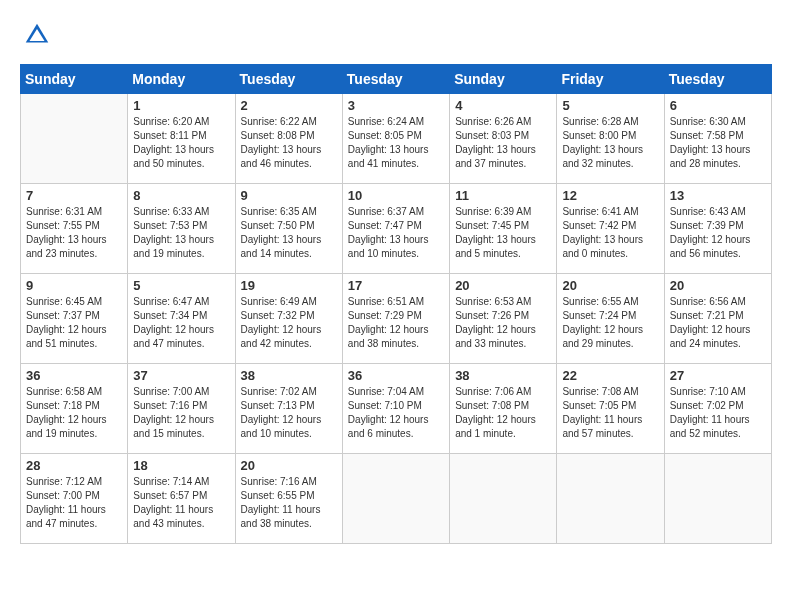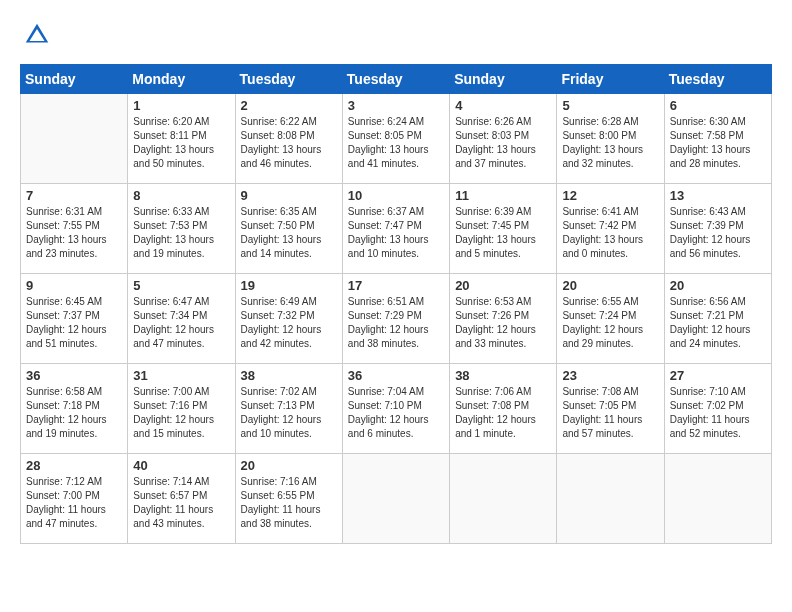--- a/index.html
+++ b/index.html
@@ -209,51 +209,51 @@
           <span class="day-number">20</span>
           <div class="day-info">Sunrise: 6:56 AM<br>Sunset: 7:21 PM<br>Daylight: 12 hours<br>and 24 minutes.</div>
         </td>
       </tr>
       <tr class="week-row">
         <td>
           <span class="day-number">36</span>
           <div class="day-info">Sunrise: 6:58 AM<br>Sunset: 7:18 PM<br>Daylight: 12 hours<br>and 19 minutes.</div>
         </td>
         <td>
-          <span class="day-number">31</span>
+          <span class="day-number">37</span>
           <div class="day-info">Sunrise: 7:00 AM<br>Sunset: 7:16 PM<br>Daylight: 12 hours<br>and 15 minutes.</div>
         </td>
         <td>
           <span class="day-number">38</span>
           <div class="day-info">Sunrise: 7:02 AM<br>Sunset: 7:13 PM<br>Daylight: 12 hours<br>and 10 minutes.</div>
         </td>
         <td>
           <span class="day-number">36</span>
           <div class="day-info">Sunrise: 7:04 AM<br>Sunset: 7:10 PM<br>Daylight: 12 hours<br>and 6 minutes.</div>
         </td>
         <td>
           <span class="day-number">38</span>
           <div class="day-info">Sunrise: 7:06 AM<br>Sunset: 7:08 PM<br>Daylight: 12 hours<br>and 1 minute.</div>
         </td>
         <td>
-          <span class="day-number">23</span>
+          <span class="day-number">22</span>
           <div class="day-info">Sunrise: 7:08 AM<br>Sunset: 7:05 PM<br>Daylight: 11 hours<br>and 57 minutes.</div>
         </td>
         <td>
           <span class="day-number">27</span>
           <div class="day-info">Sunrise: 7:10 AM<br>Sunset: 7:02 PM<br>Daylight: 11 hours<br>and 52 minutes.</div>
         </td>
       </tr>
       <tr class="week-row">
         <td>
           <span class="day-number">28</span>
           <div class="day-info">Sunrise: 7:12 AM<br>Sunset: 7:00 PM<br>Daylight: 11 hours<br>and 47 minutes.</div>
         </td>
         <td>
-          <span class="day-number">40</span>
+          <span class="day-number">18</span>
           <div class="day-info">Sunrise: 7:14 AM<br>Sunset: 6:57 PM<br>Daylight: 11 hours<br>and 43 minutes.</div>
         </td>
         <td>
           <span class="day-number">20</span>
           <div class="day-info">Sunrise: 7:16 AM<br>Sunset: 6:55 PM<br>Daylight: 11 hours<br>and 38 minutes.</div>
         </td>
         <td class="empty-cell"></td>
         <td class="empty-cell"></td>
         <td class="empty-cell"></td>
         <td class="empty-cell"></td>

